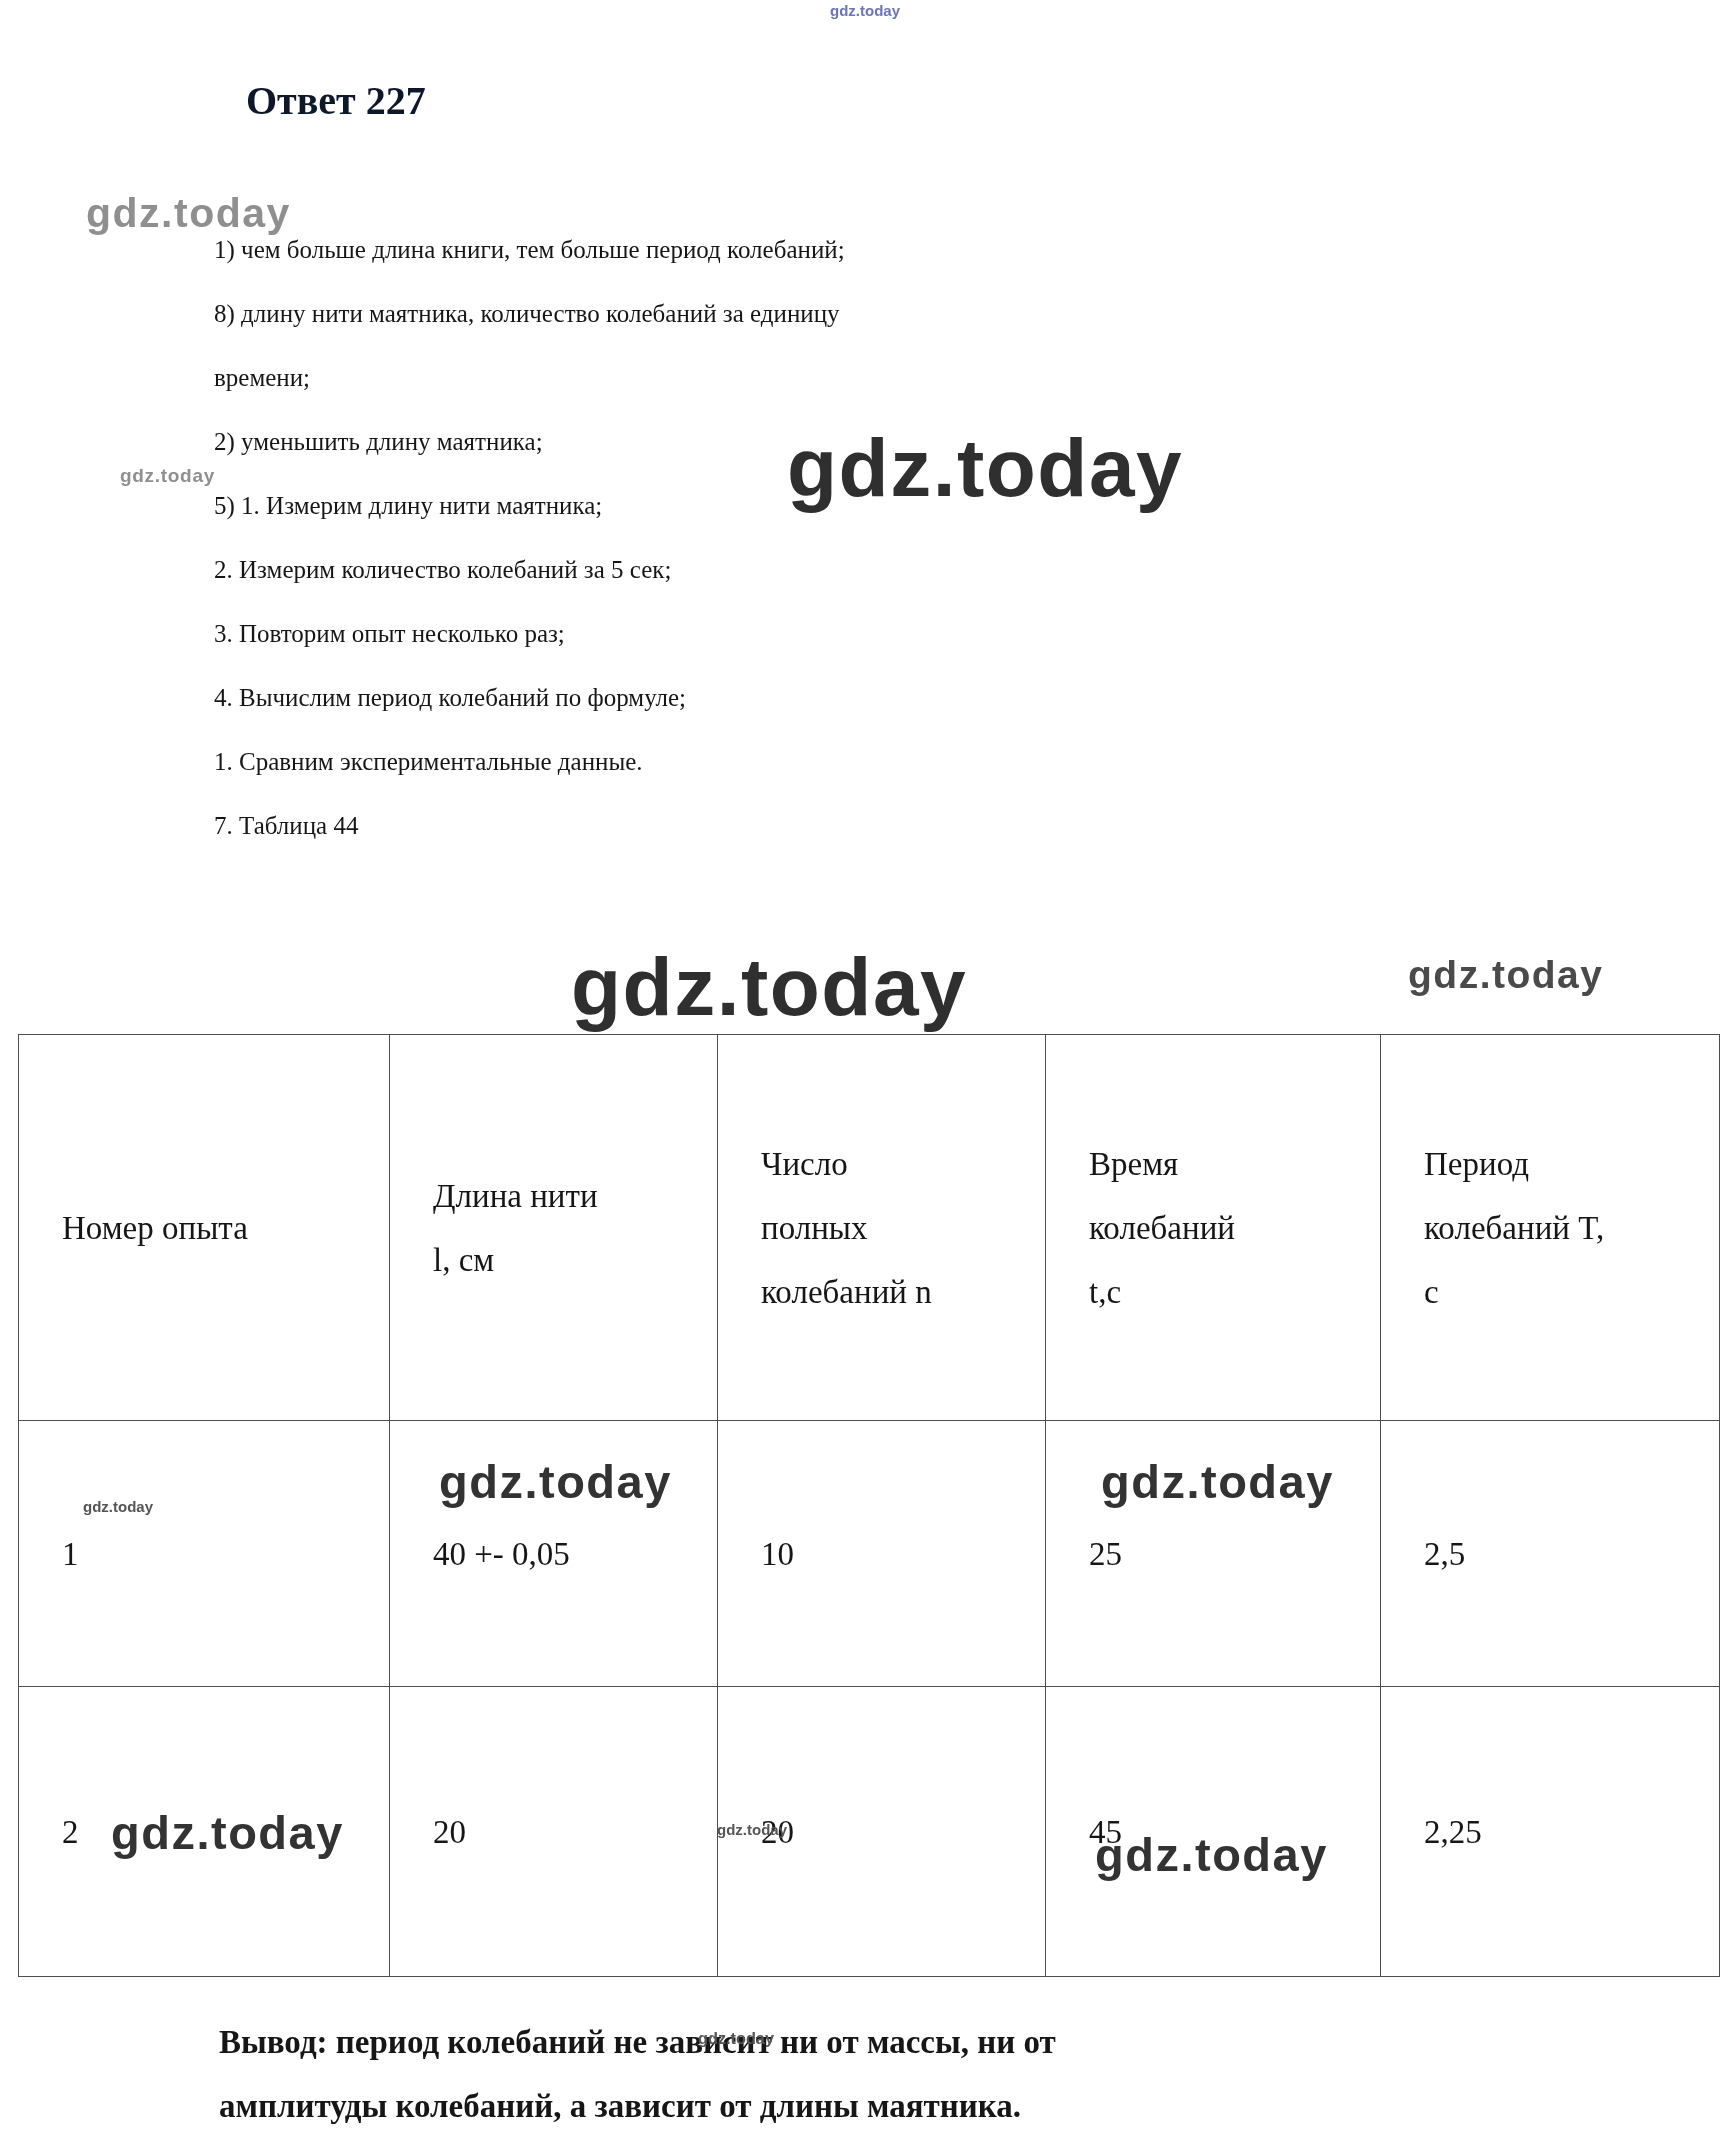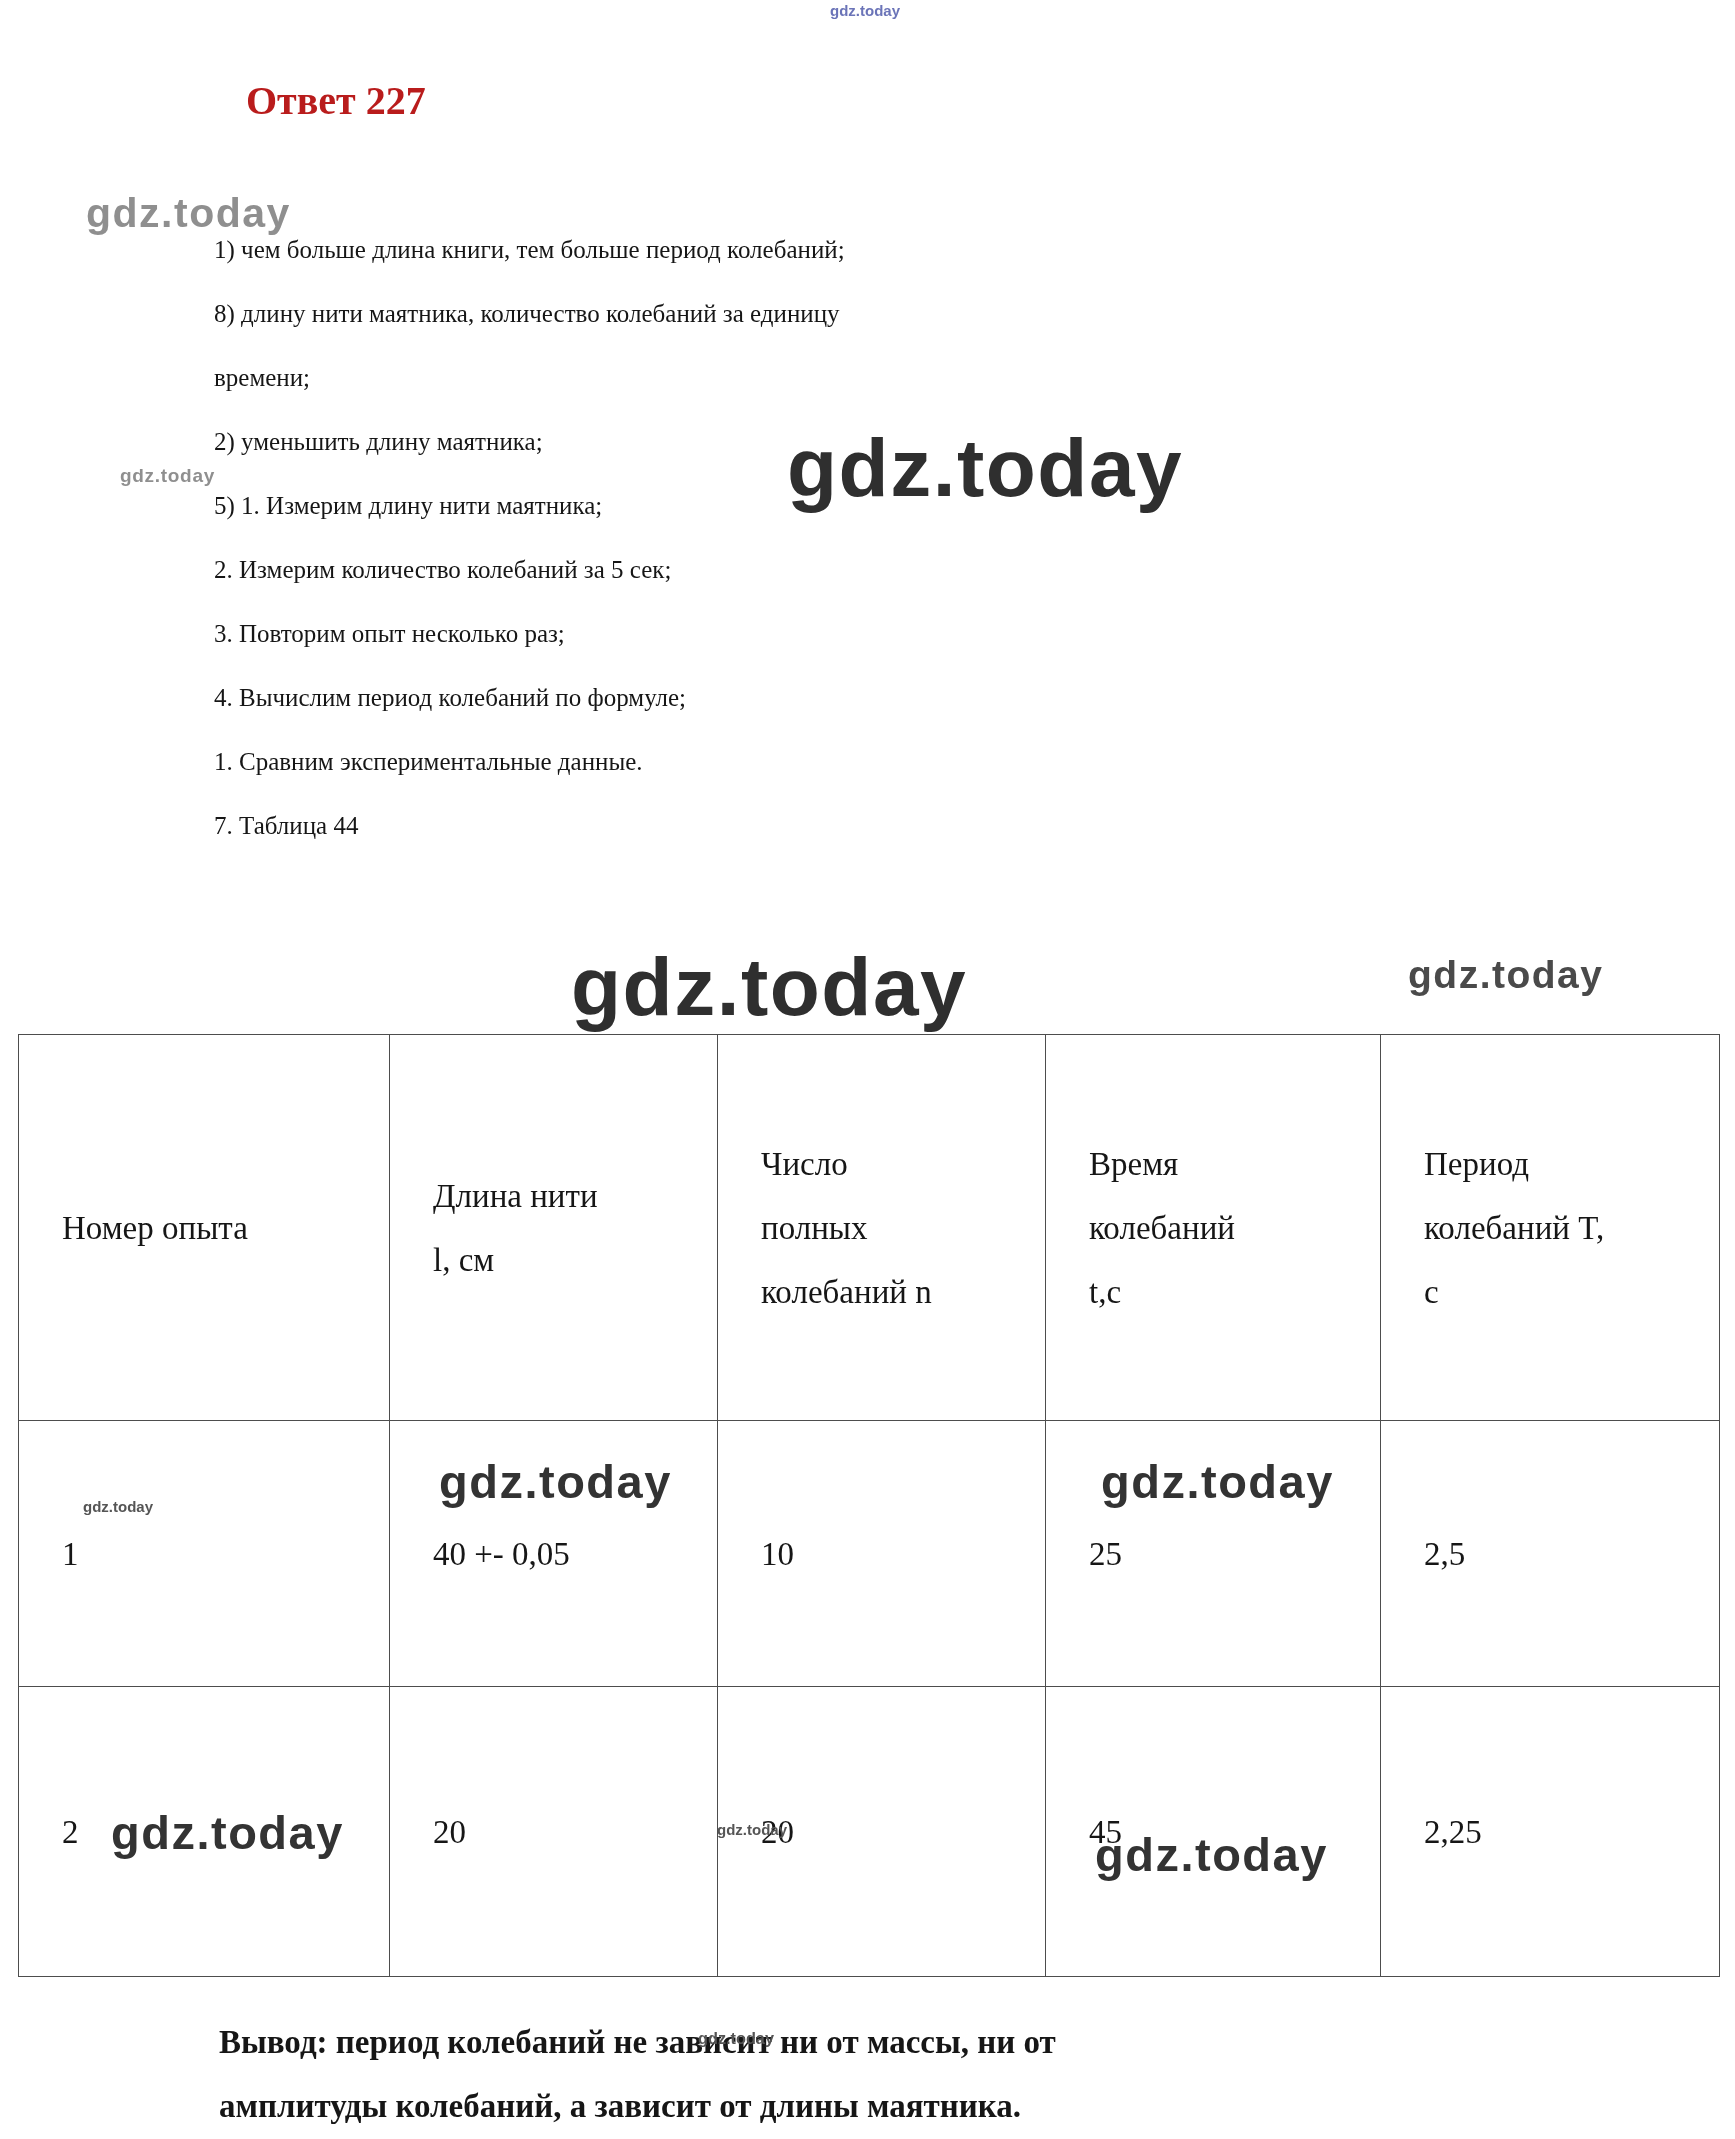--- a/index.html
+++ b/index.html
@@ -8,21 +8,21 @@
     background:#ffffff;
     position:relative;
     font-family:"Liberation Serif", serif;
     color:#111;
     overflow:hidden;
   }
   .page { position:absolute; inset:0; }
 
   .title {
     position:absolute; left:246px; top:77px;
-    font-size:40px; font-weight:bold; color:#b91c1c;
+    font-size:40px; font-weight:bold; color:#0f172a;
     white-space:nowrap;
   }
 
   .list {
     position:absolute; left:214px; top:218px; width:1304px;
     font-size:25px; line-height:64px; color:#161616;
   }
   .list-item { white-space:pre-line; }
 
   table.results-table {

